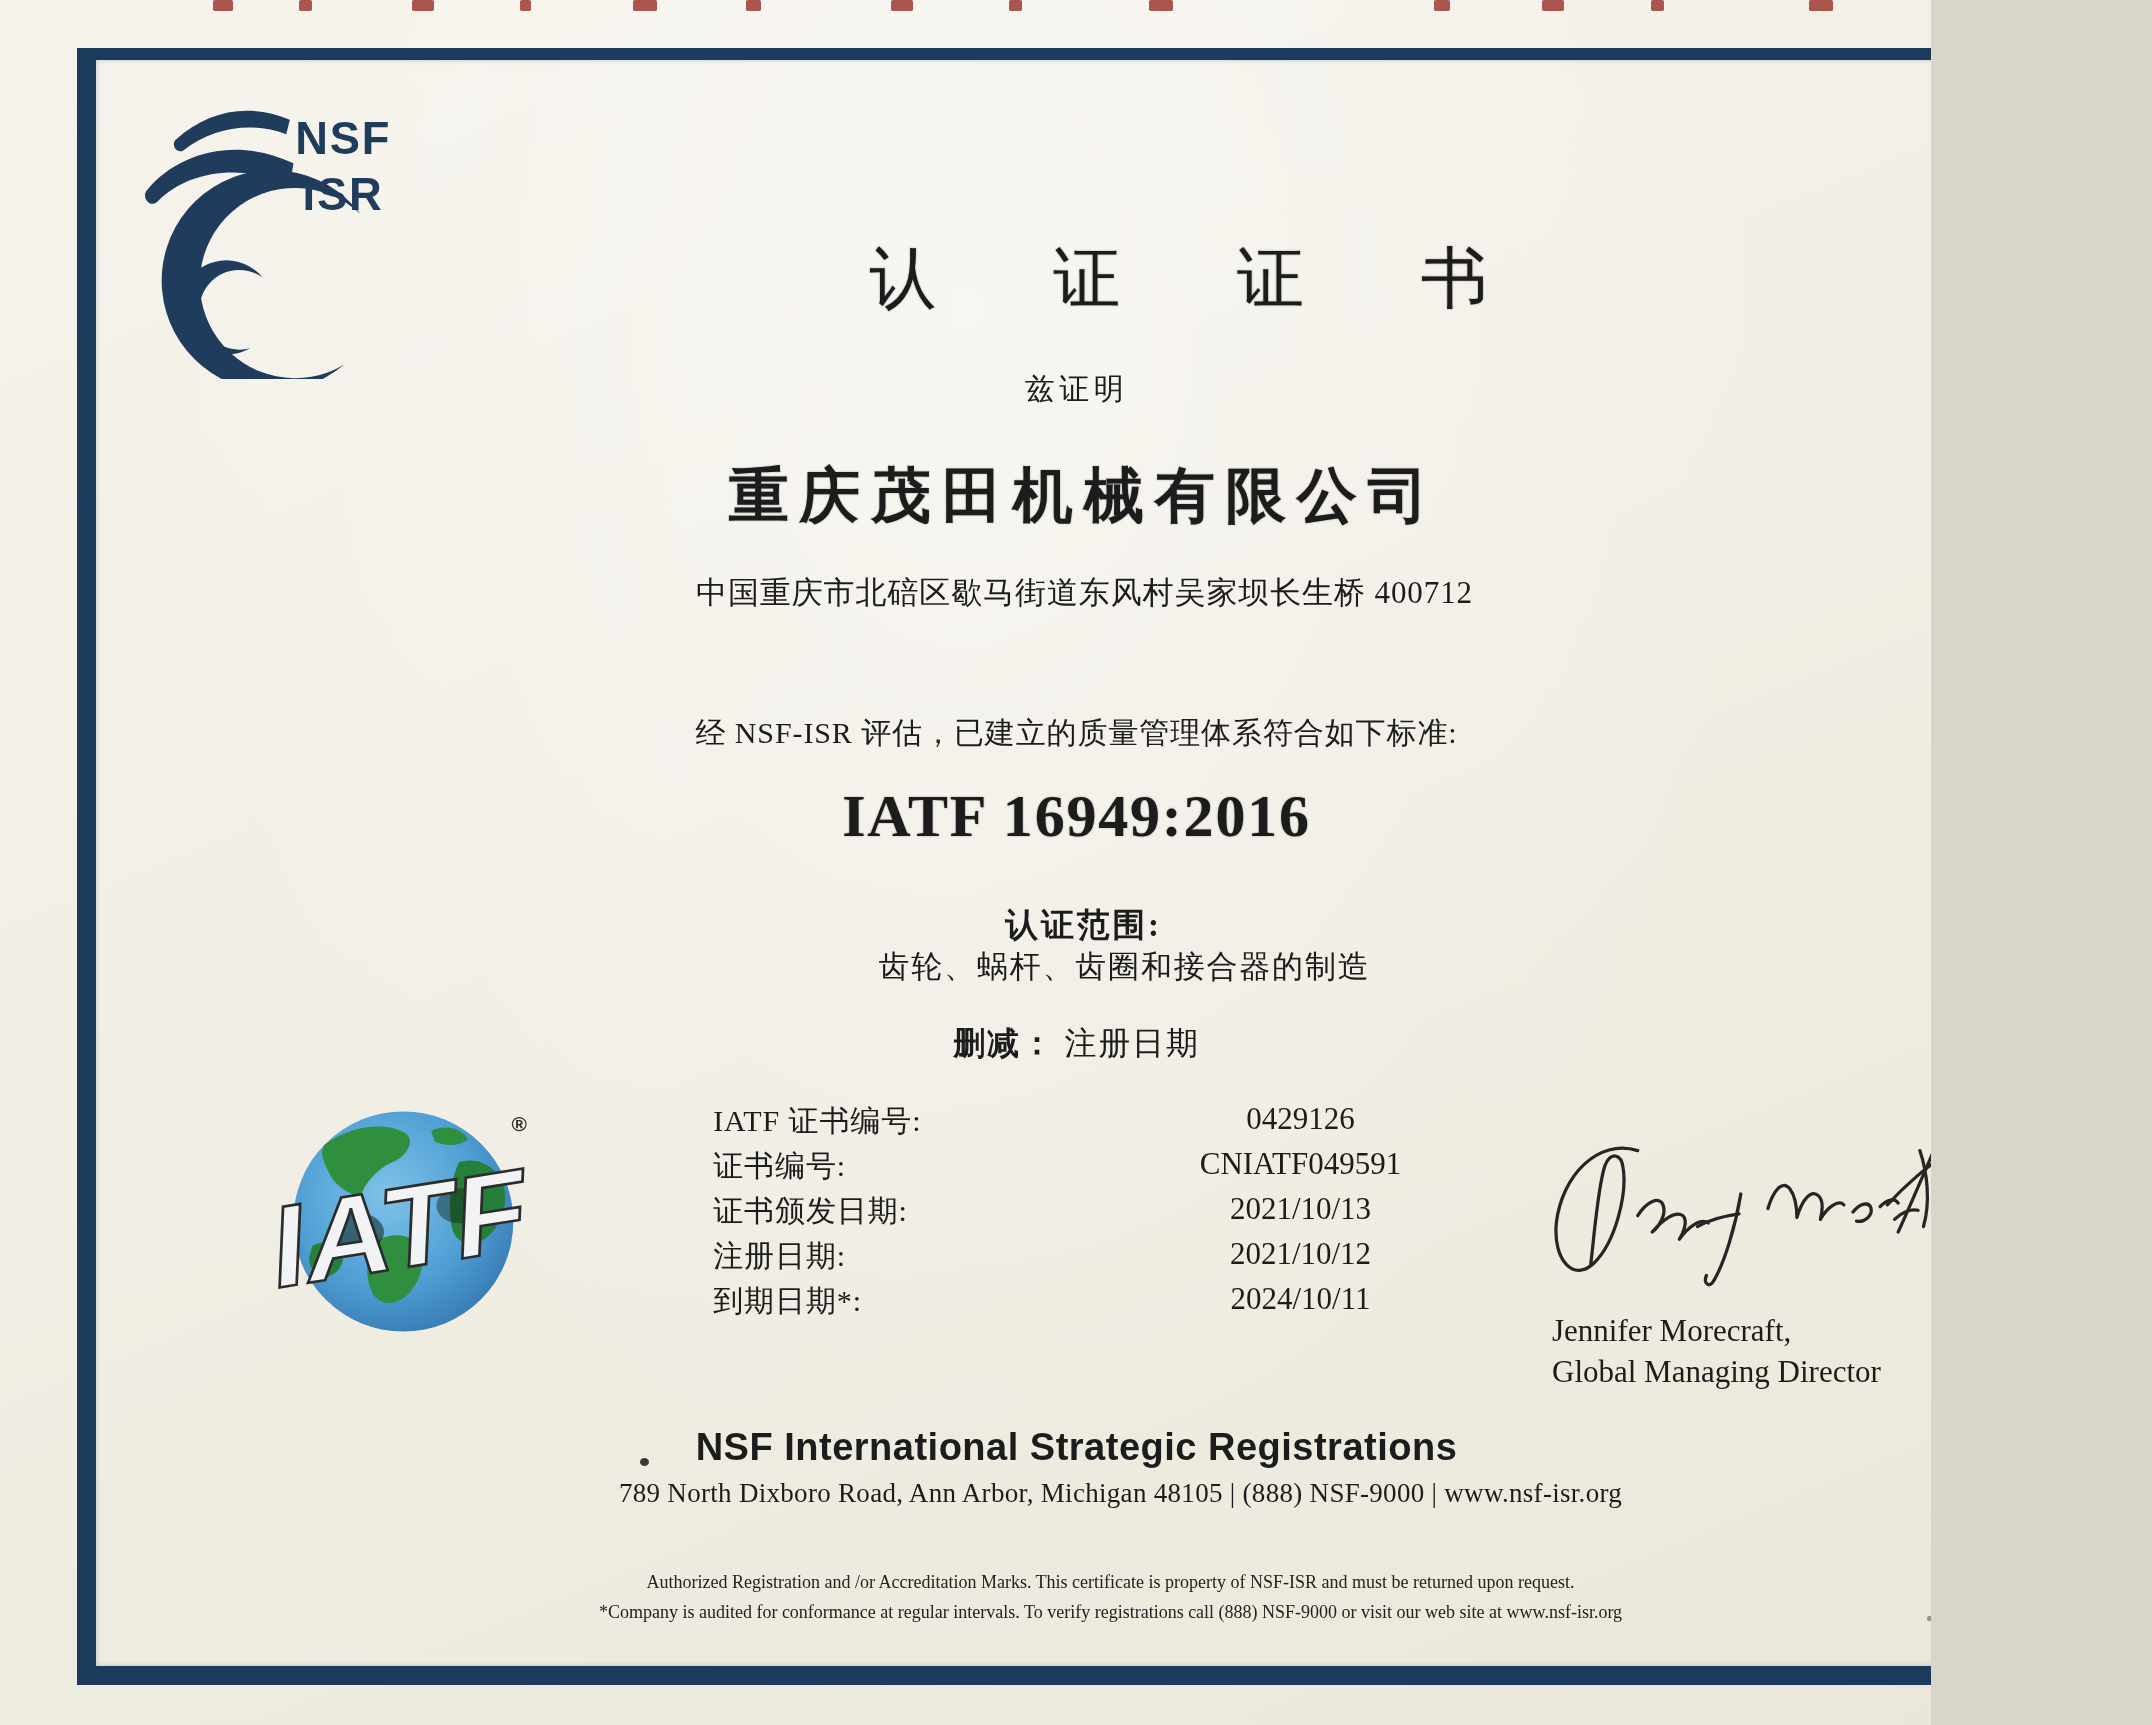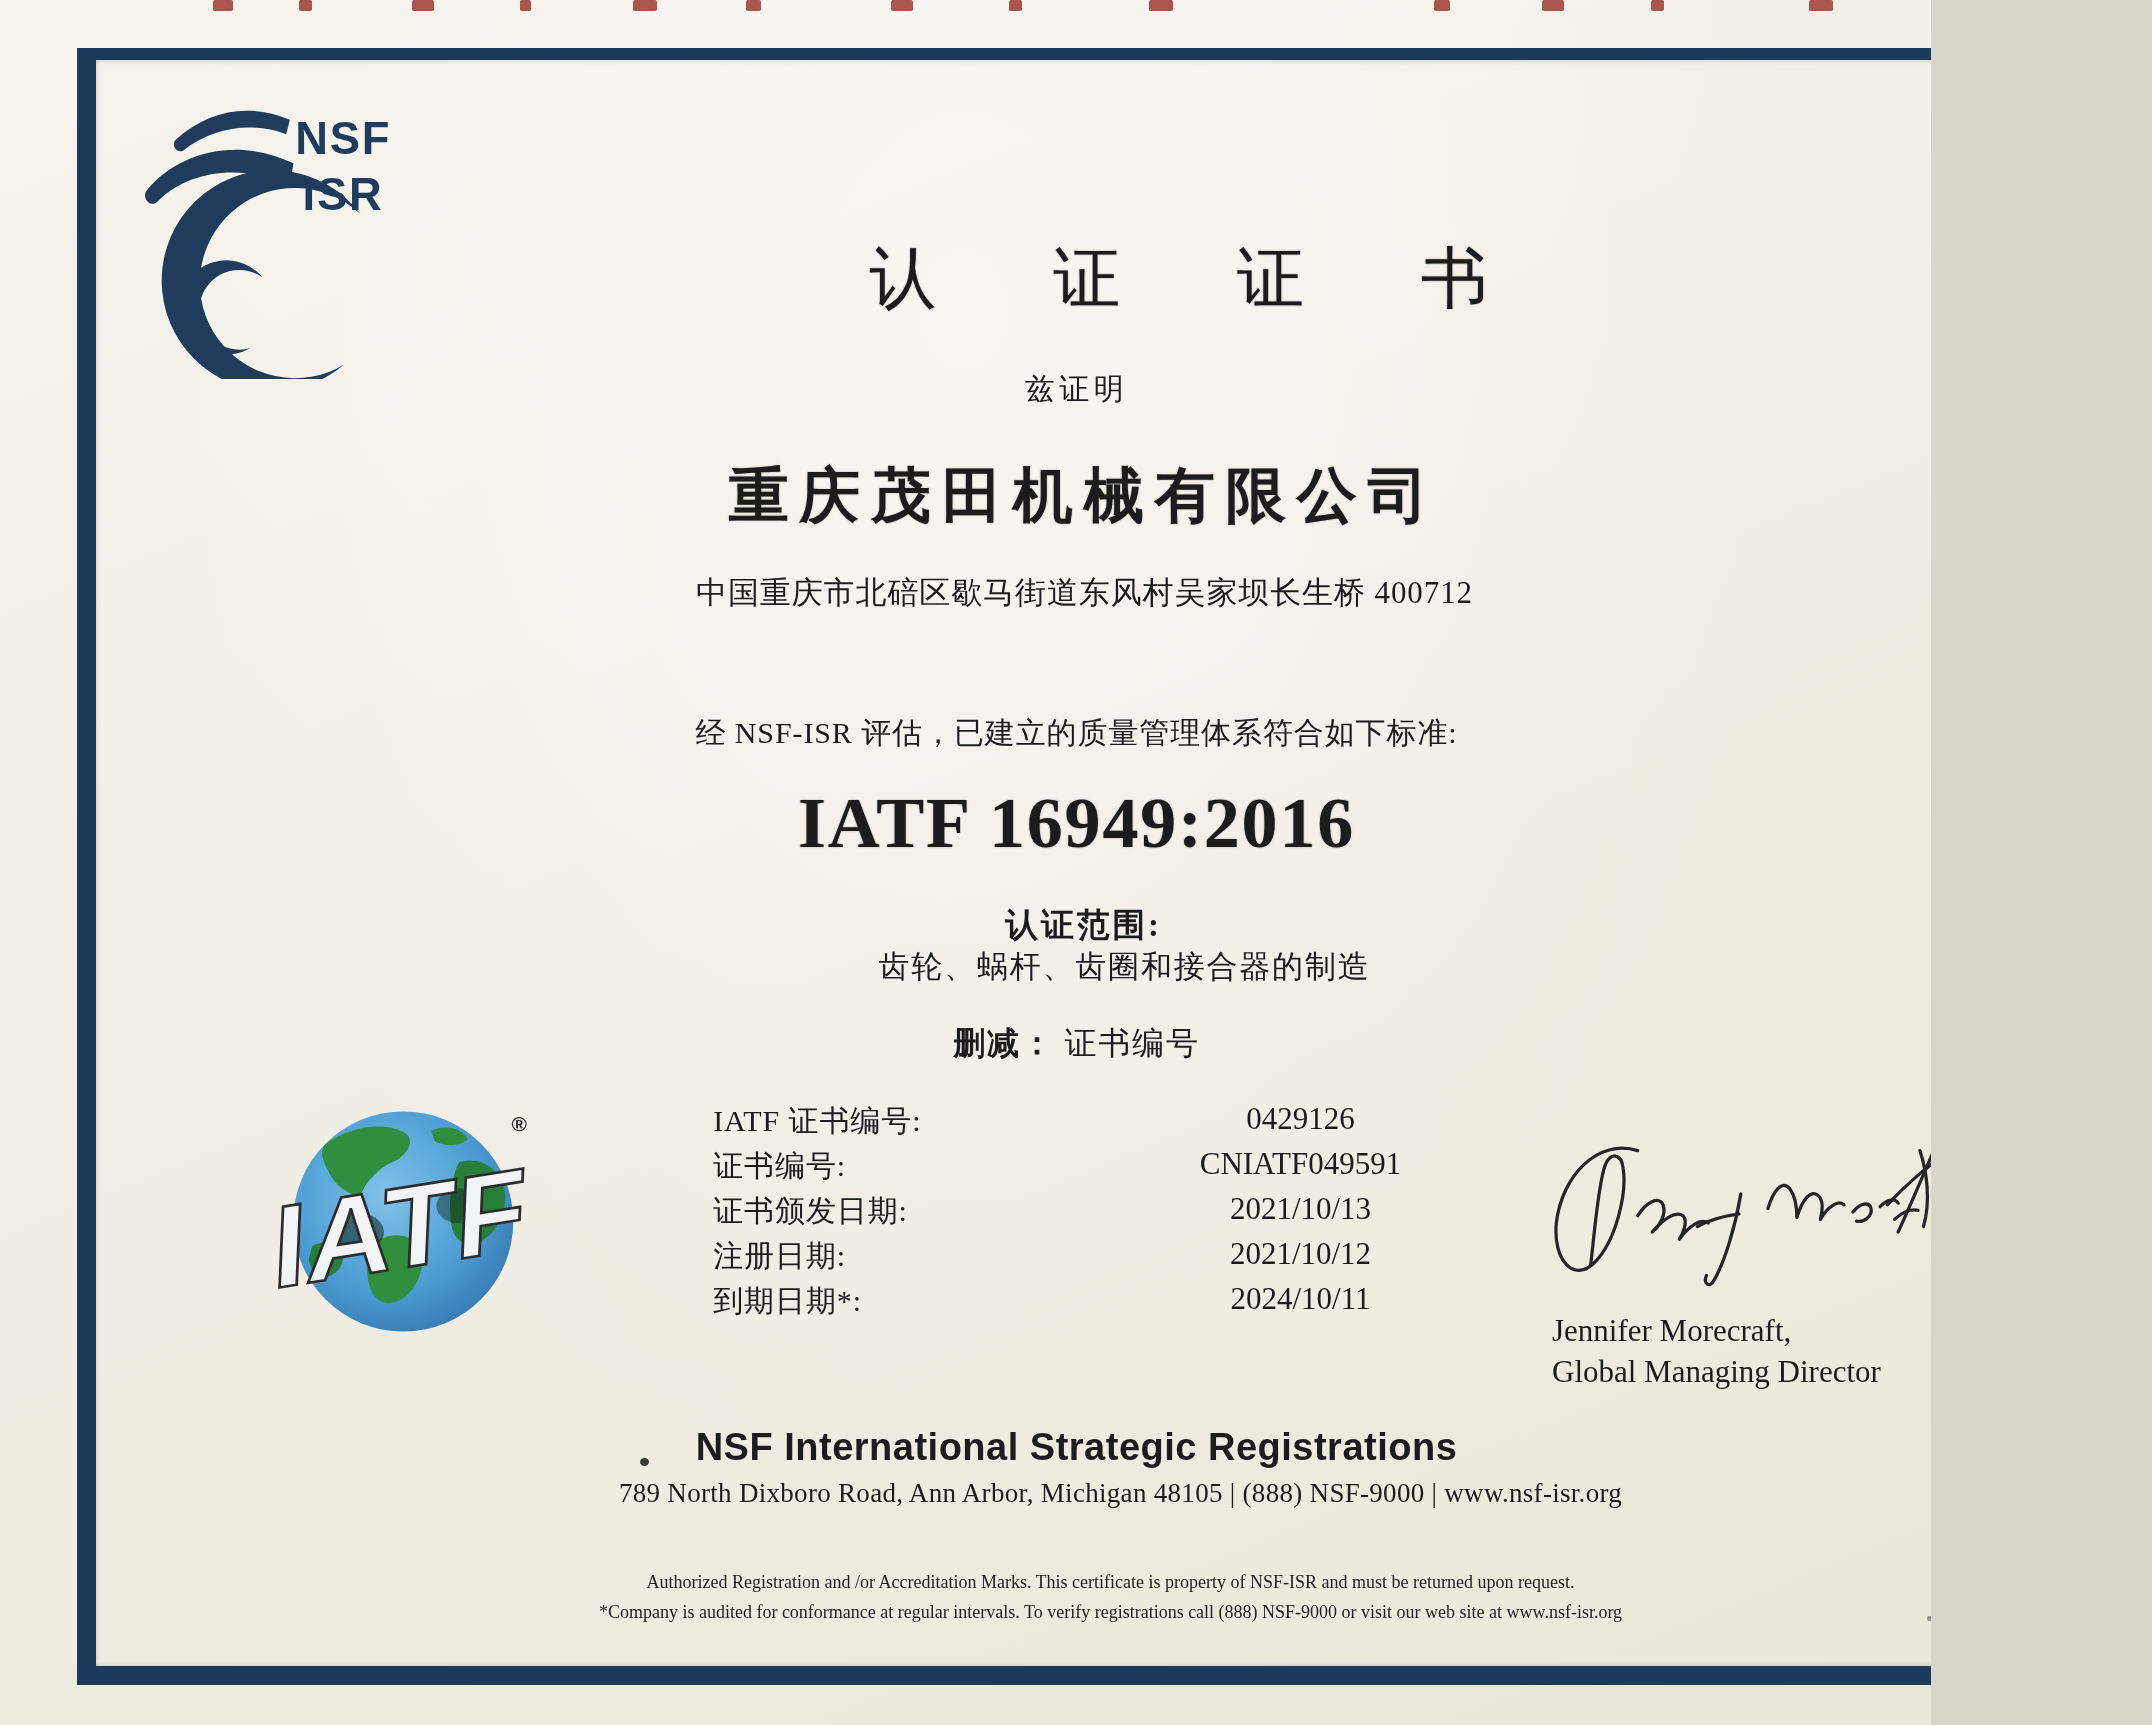--- a/index.html
+++ b/index.html
@@ -22,21 +22,21 @@
     box-shadow:0 0 5.4px rgba(27,58,92,.25) inset;
   }
   .centered{position:absolute;left:0;width:2153px;text-align:center;white-space:nowrap;}
   .cert-title{top:233px;font-size:67px;letter-spacing:50px;transform:translateX(127px);
               text-shadow:0 0 1.8px rgba(0,0,0,.45);}
   .attest{top:369px;font-size:30px;letter-spacing:4.5px;}
   .company{top:456px;font-size:60px;font-weight:600;letter-spacing:11px;transform:translateX(7.2px);
            text-shadow:0 0 1.8px rgba(0,0,0,.4);}
   .address{top:572px;font-size:31px;letter-spacing:0.9px;padding-left:8px;}
   .assess{top:713px;font-size:30px;letter-spacing:0.9px;}
-  .standard{top:782px;font-size:72px;font-weight:bold;letter-spacing:1.8px;
+  .standard{top:782px;font-size:60px;font-weight:bold;letter-spacing:1.8px;
             text-shadow:0 0 1.8px rgba(0,0,0,.4);}
   .scope-label{top:903px;font-size:33px;font-weight:bold;letter-spacing:2.7px;padding-left:7px;}
   .scope-text{top:946px;font-size:31px;letter-spacing:1.8px;margin-left:48px;}
   .exclusion{top:1022px;font-size:32px;letter-spacing:1.8px;}
   .exclusion .bold{font-weight:bold;}
   .details{position:absolute;left:706px;top:1101px;width:796px;}
   .detail-row{position:relative;height:45px;}
   .detail-label{position:absolute;left:7.2px;top:0;font-size:30px;letter-spacing:0.9px;}
   .detail-value{position:absolute;left:341px;top:0;width:507px;text-align:center;font-size:31px;}
   .sig-block{position:absolute;left:1552px;top:1310px;font-size:31px;line-height:41px;white-space:nowrap;}
@@ -86,21 +86,21 @@
   <div class="centered cert-title">认 证 证 书</div>
   <div class="centered attest">兹证明</div>
   <div class="centered company">重庆茂田机械有限公司</div>
   <div class="centered address">中国重庆市北碚区歇马街道东风村吴家坝长生桥 400712</div>
   <div class="centered assess">经 NSF-ISR 评估，已建立的质量管理体系符合如下标准:</div>
   <div class="centered standard">IATF 16949:2016</div>
   <div class="centered scope-label">认证范围:</div>
   <div class="centered scope-text">齿轮、蜗杆、齿圈和接合器的制造</div>
   <div class="centered exclusion">
     <span class="bold">删减：</span><span> </span>
-    <span>证书编号</span>
+    <span>注册日期</span>
   </div>
 
   <svg style="position:absolute;left:274px;top:1095px;" width="262" height="253" viewBox="0 0 300 280">
     <defs>
       <radialGradient id="water" cx="42%" cy="38%" r="75%">
         <stop offset="0%" stop-color="#7fc2e8"></stop>
         <stop offset="55%" stop-color="#4f9fd5"></stop>
         <stop offset="100%" stop-color="#2f6fa8"></stop>
       </radialGradient>
     </defs>

